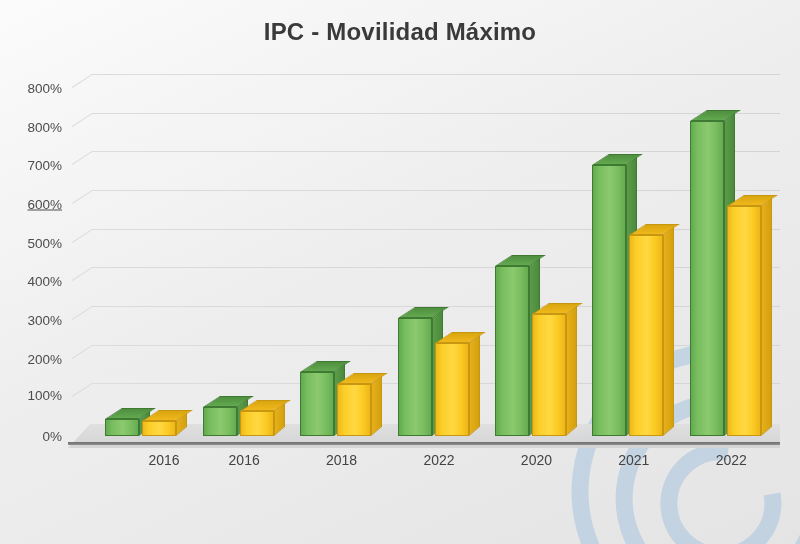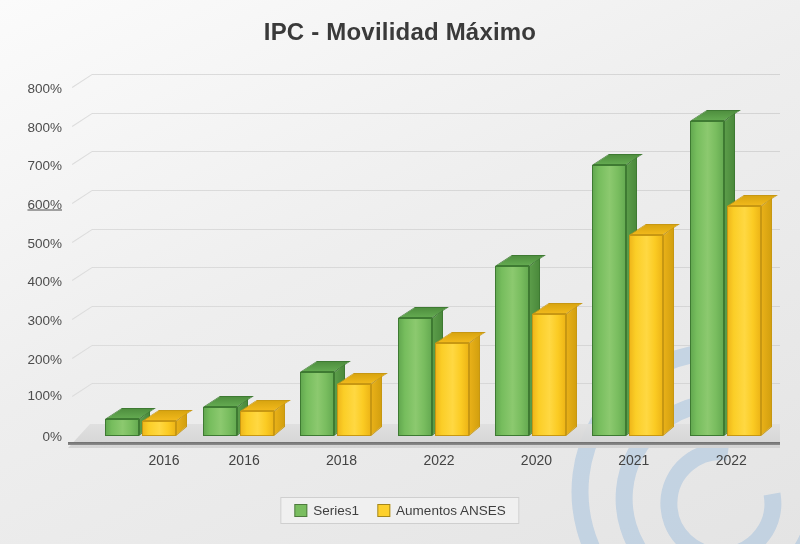--- a/index.html
+++ b/index.html
@@ -323,24 +323,14 @@
   <div class="xlabels" id="xlabels">
       <div class="xlabel" style="left: 96px;">2016</div>
       <div class="xlabel" style="left: 176.143px;">2016</div>
       <div class="xlabel" style="left: 273.571px;">2018</div>
       <div class="xlabel" style="left: 371px;">2022</div>
       <div class="xlabel" style="left: 468.429px;">2020</div>
       <div class="xlabel" style="left: 565.857px;">2021</div>
       <div class="xlabel" style="left: 663.286px;">2022</div>
     </div>
 
-  <div class="legend" id="legend">
-      <div class="legend-item">
-        <span class="swatch" style="background: rgb(121, 189, 95);"></span>
-        <span class="legend-label">Series1</span>
-      </div>
-      <div class="legend-item">
-        <span class="swatch" style="background: rgb(253, 208, 44);"></span>
-        <span class="legend-label">Aumentos ANSES</span>
-      </div>
-    </div>
 
 </div>
 
 </body></html>

